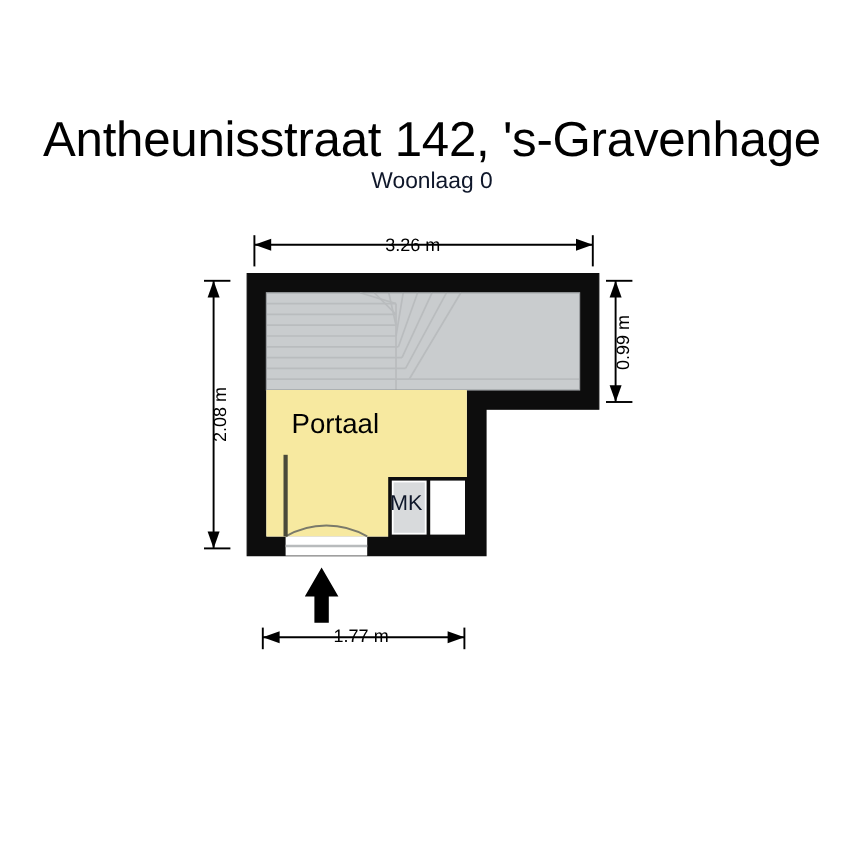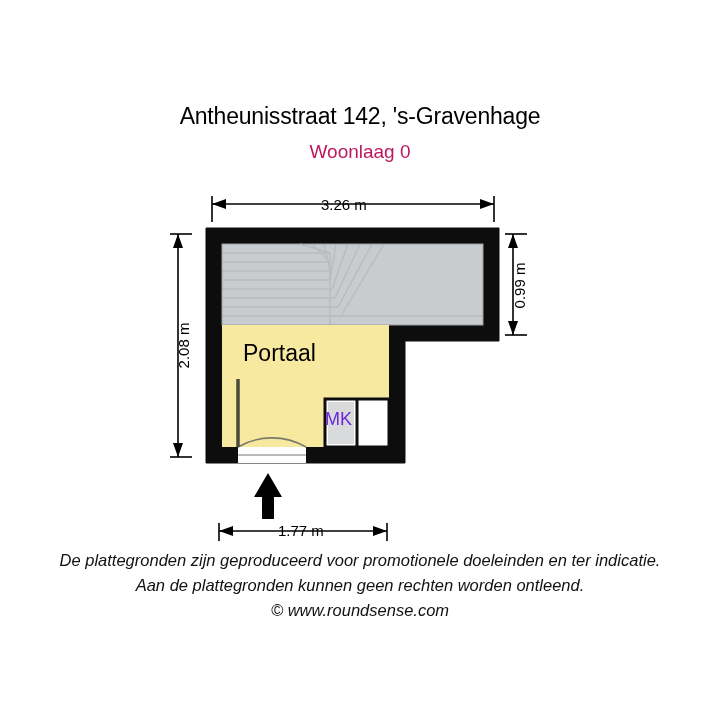--- a/index.html
+++ b/index.html
@@ -21,34 +21,34 @@
     height: 720px;
   }
 
   
   .title {
     position: absolute;
     top: 98px;
     left: 0;
     width: 720px;
     text-align: center;
-    font-size: 23px;
+    font-size: 41px;
     line-height: 36px;
     letter-spacing: -0.2px;
     color: #000;
   }
   .subtitle {
     position: absolute;
     top: 140px;
     left: 0;
     width: 720px;
     text-align: center;
     font-size: 19px;
     line-height: 24px;
-    color: #be185d;
+    color: #0f172a;
   }
 
   
   .plan {
     position: absolute;
     left: 0;
     top: 0;
     width: 720px;
     height: 720px;
   }
@@ -66,21 +66,21 @@
 
   .room-label {
     position: absolute;
     font-size: 23px;
     color: #000000;
     white-space: nowrap;
   }
   .mk-label {
     position: absolute;
     font-size: 18px;
-    color: #6d28d9;
+    color: #0f172a;
     white-space: nowrap;
   }
 
   
   .footer {
     position: absolute;
     top: 548px;
     left: 0;
     width: 720px;
     text-align: center;
@@ -188,19 +188,14 @@
   <div class="dim-label vert" style="left:497px; top:277px; transform: rotate(-90deg);">0.99 m</div>
 
   <div class="dim-label vert" style="left:161px; top:337px; transform: rotate(-90deg);">2.08 m</div>
 
   <div class="dim-label" style="left:278px; top:522px;">1.77 m</div>
 
   <div class="room-label" style="left:243px; top:340px;">Portaal</div>
 
   <div class="mk-label" style="left:325px; top:409px;">MK</div>
 
-  <div class="footer">
-    <div>De plattegronden zijn geproduceerd voor promotionele doeleinden en ter indicatie.</div>
-    <div>Aan de plattegronden kunnen geen rechten worden ontleend.</div>
-    <div class="line3">© www.roundsense.com</div>
-  </div>
 
 </div>
 
 </body></html>

